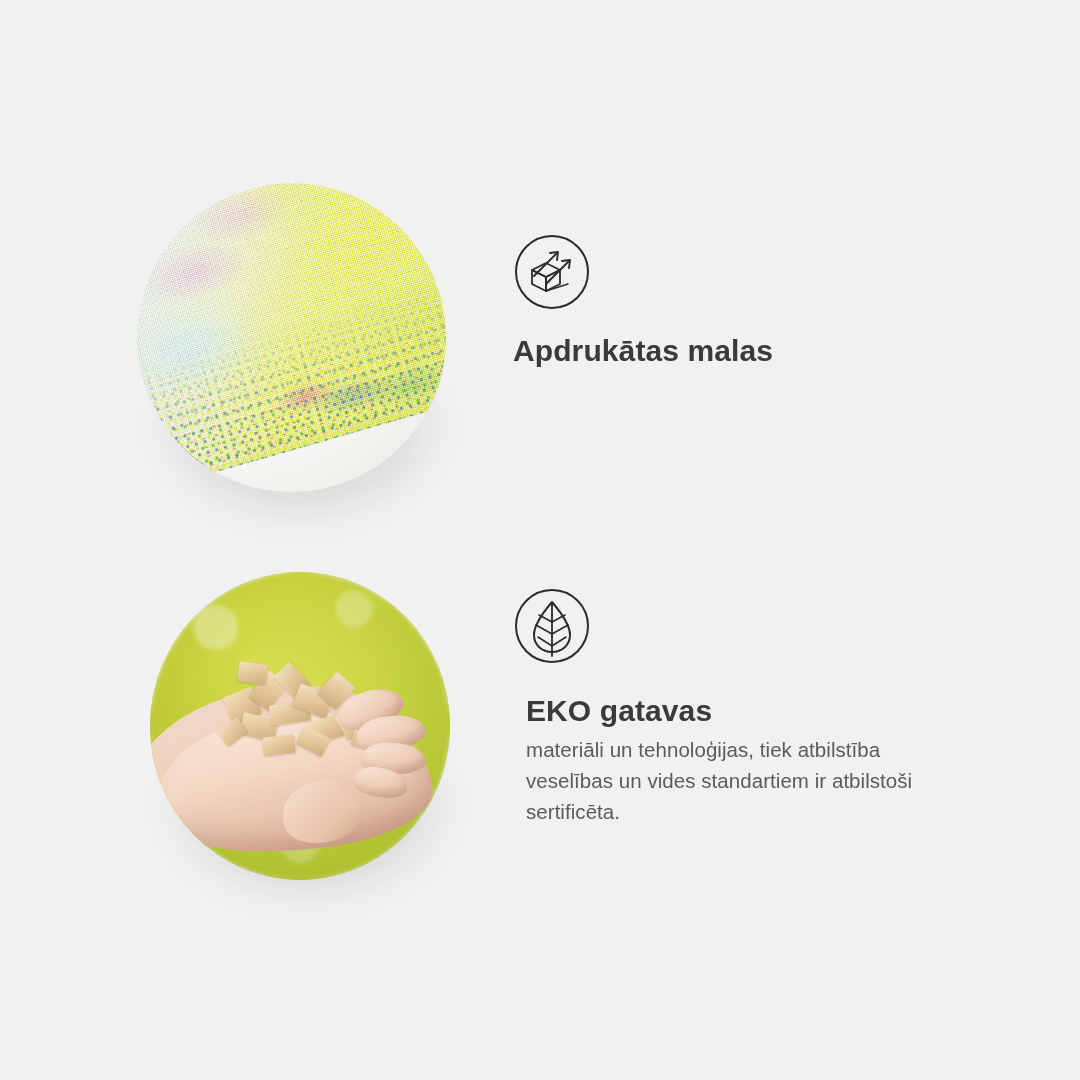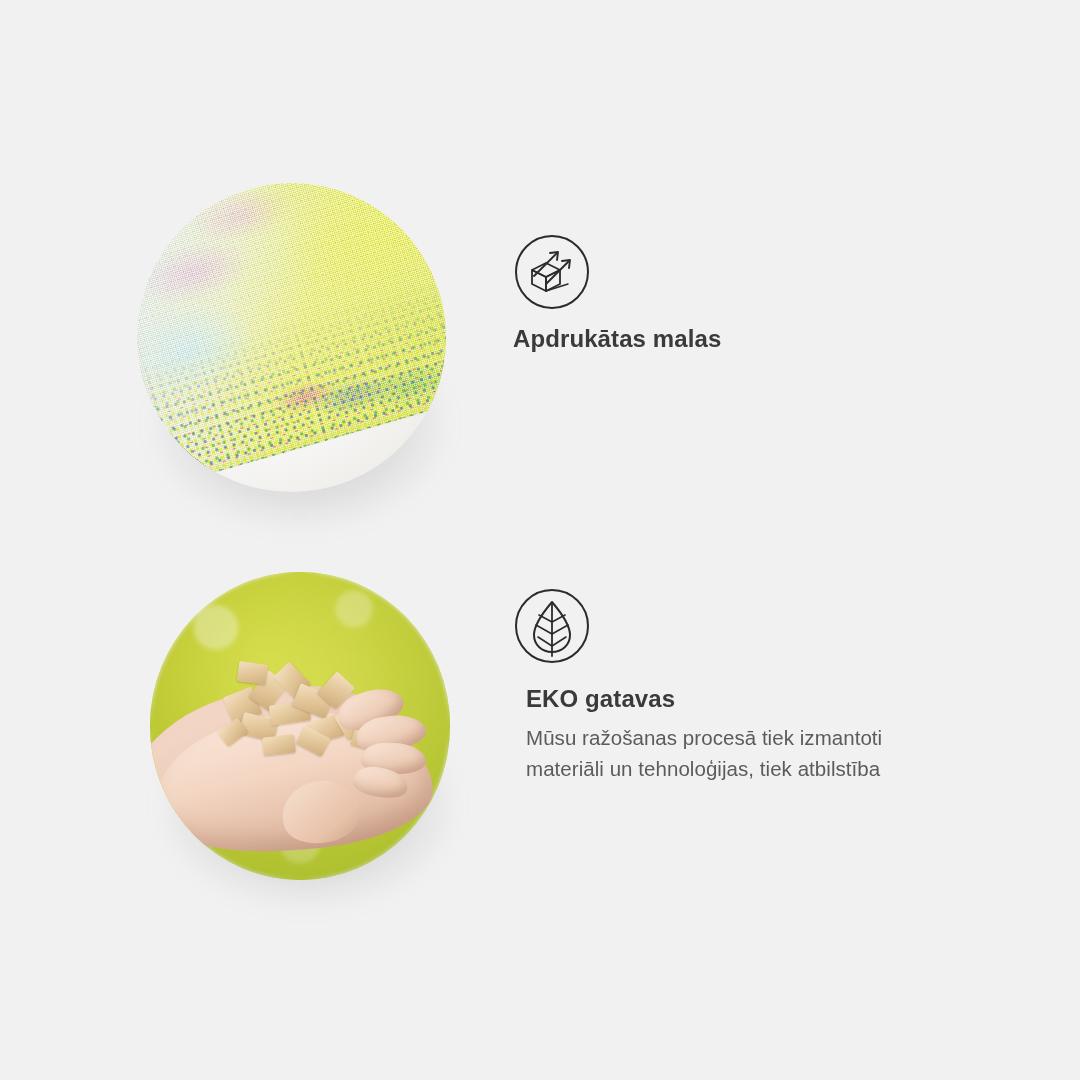--- a/index.html
+++ b/index.html
@@ -264,23 +264,23 @@
 
   
   .text-block {
     position: absolute;
     width: 500px;
   }
   .text-block-1 { left: 513px; top: 322px; }
   .text-block-2 { left: 526px; top: 682px; }
 
   .feature-title {
-    margin: 0 0 6px 0;
+    margin: 12px 0 6px 0;
     font-family: "Liberation Sans", sans-serif;
-    font-size: 24px;
+    font-size: 30px;
     font-weight: bold;
     line-height: 34px;
     color: #3a3a3a;
     letter-spacing: 0.1px;
   }
   .feature-desc {
     margin: 0;
     font-family: "Liberation Sans", sans-serif;
     font-size: 20.5px;
     font-weight: normal;
@@ -384,19 +384,20 @@
         <path d="M40 48 L24 39" fill="none" stroke="#2b2b2b" stroke-width="1.6" stroke-linecap="round"></path>
         <path d="M40 48 L56 39" fill="none" stroke="#2b2b2b" stroke-width="1.6" stroke-linecap="round"></path>
         <path d="M40 60 L26 51" fill="none" stroke="#2b2b2b" stroke-width="1.6" stroke-linecap="round"></path>
         <path d="M40 60 L54 51" fill="none" stroke="#2b2b2b" stroke-width="1.6" stroke-linecap="round"></path>
       </svg>
     </div>
 
     <div class="text-block text-block-2">
       <h2 class="feature-title">EKO gatavas</h2>
       <p class="feature-desc">
-        <span class="ln">Mūsu ražošanas procesā tiek izmantoti</span>
         <span class="ln">materiāli un tehnoloģijas, tiek atbilstība</span>
+        <span class="ln">veselības un vides standartiem ir atbilstoši</span>
+        <span class="ln">sertificēta.</span>
       </p>
     </div>
   </div>
 
 </div>
 
 </body></html>

